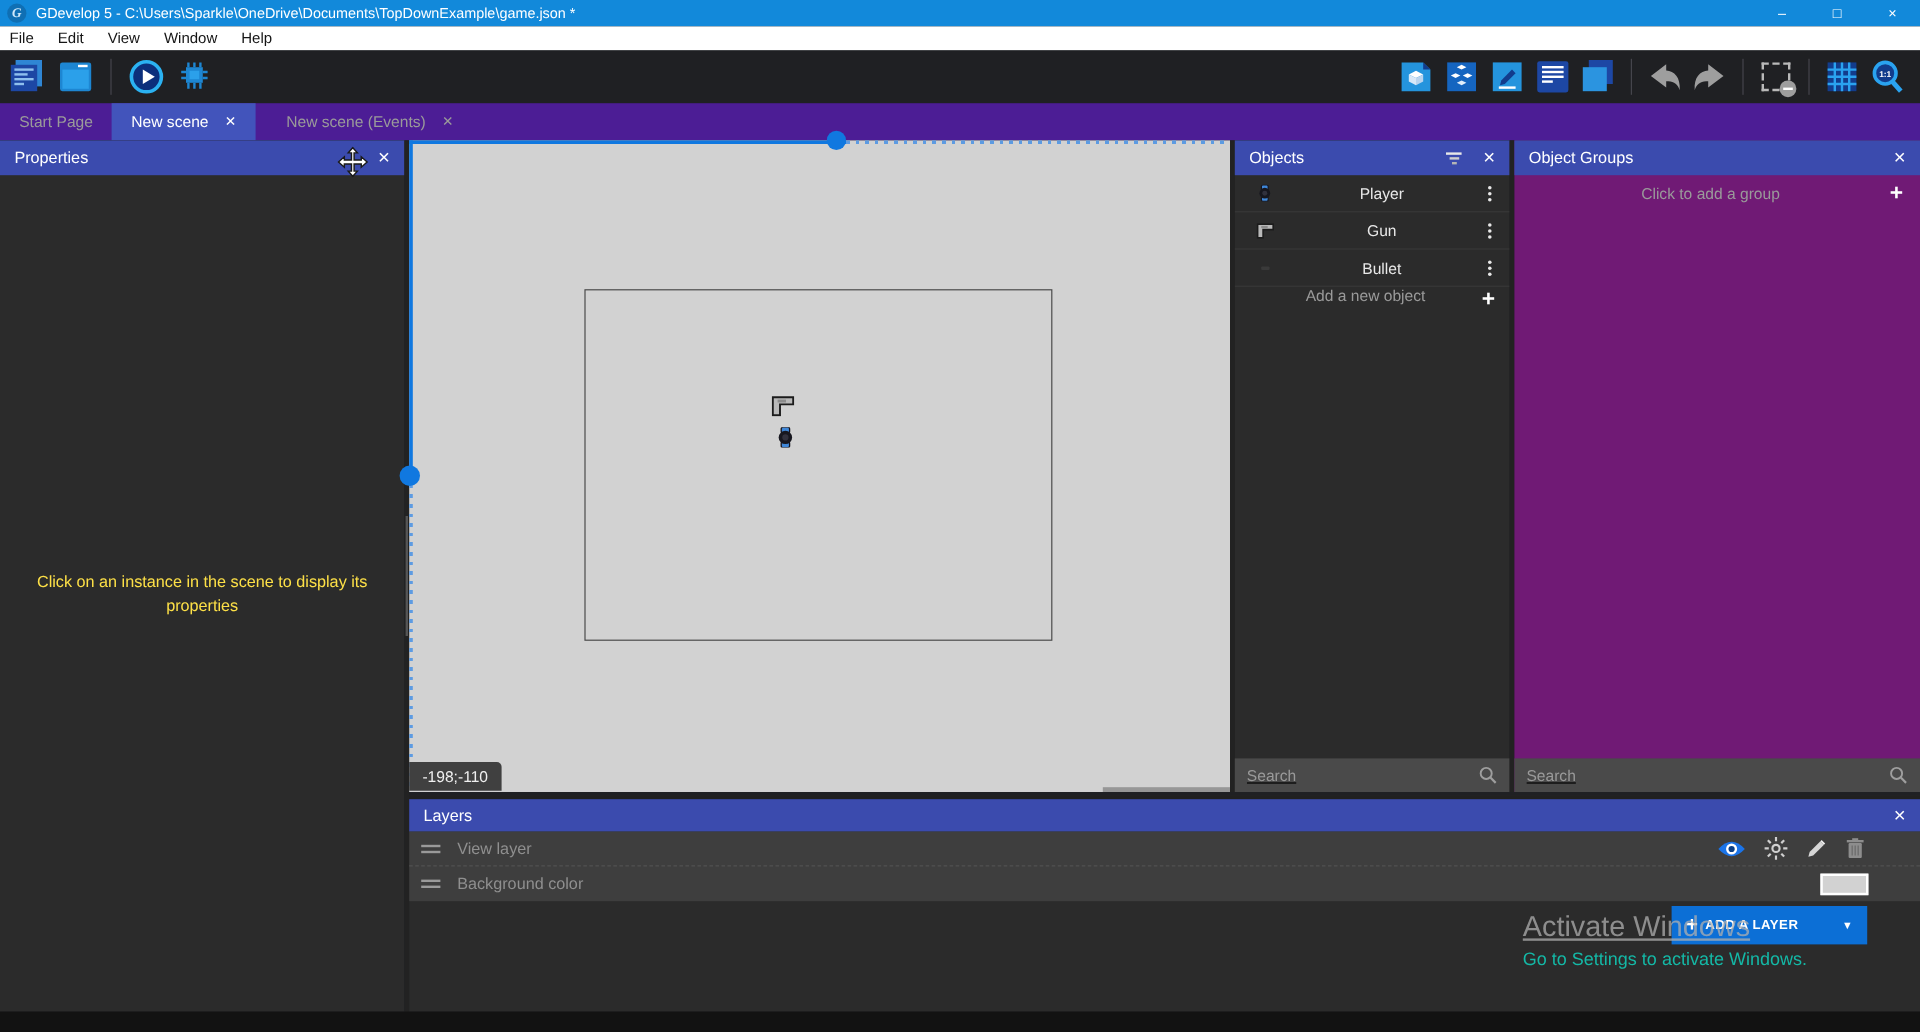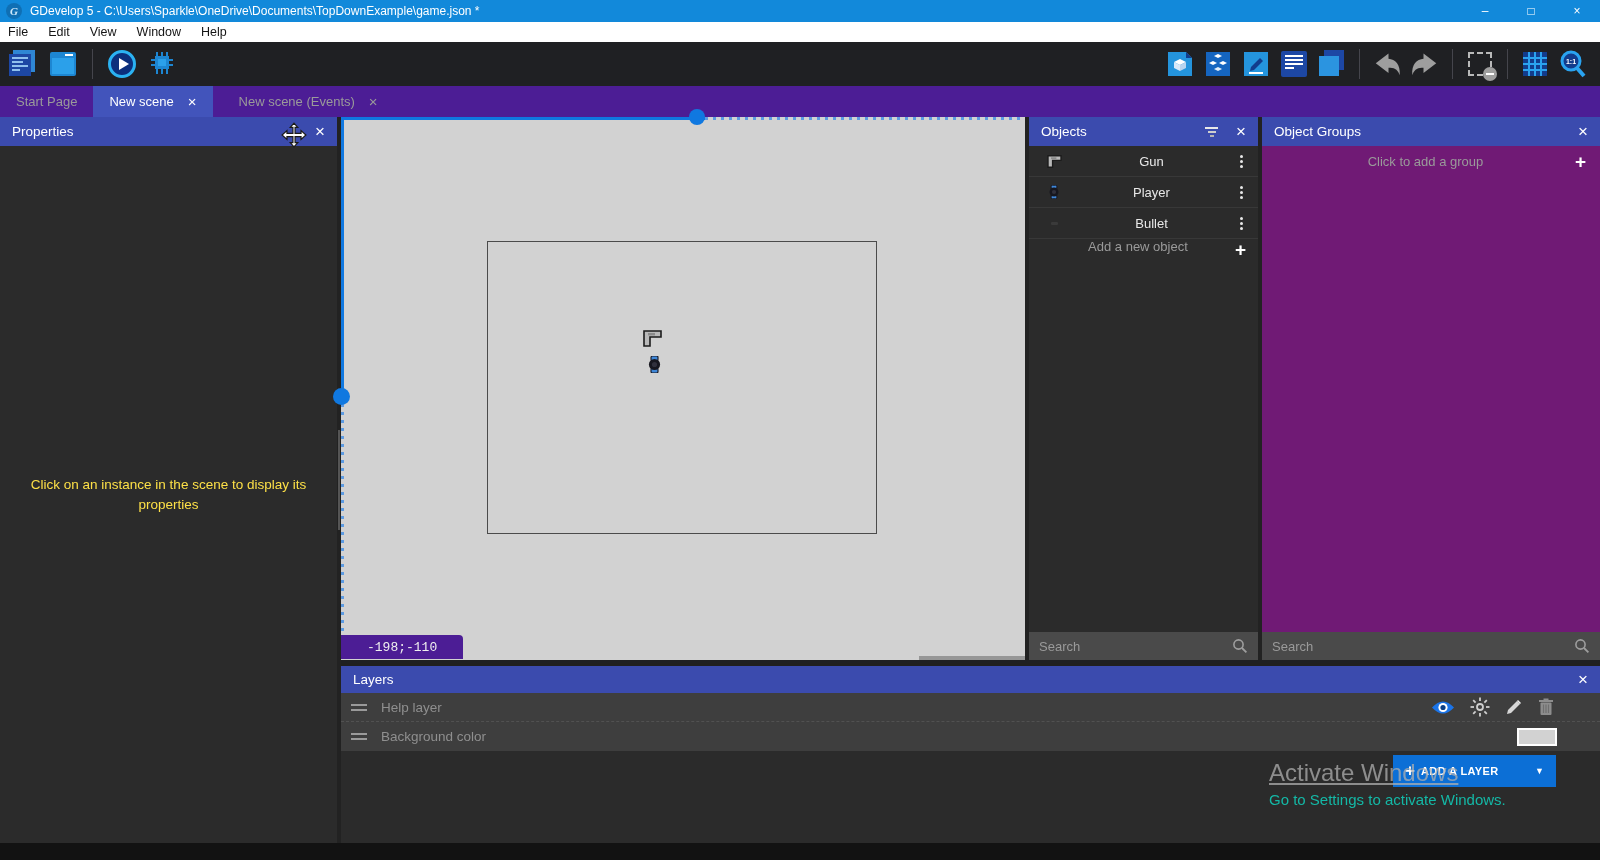--- a/index.html
+++ b/index.html
@@ -69,21 +69,21 @@
   .tab .tab-x { margin-left:14px; font-size:15px; color:#9a9a9a; }
   .tab.active { background:#4254bb; color:#fff; }
   .tab.active .tab-x { color:#fff; }
   .tab.gapped { margin-left:10px; }
 
   
   .panel-header { position:absolute; left:0; top:0; right:0; height:29px; background:#3b4bae;
                   display:flex; align-items:center; padding:0 12px; color:#fff; font-size:13.5px; }
   .header-x { margin-left:auto; font-size:17px; color:#fff; }
   .search-bar { position:absolute; left:0; right:0; bottom:0; height:28px; background:#4a4a4a;
-                display:flex; align-items:center; padding:0 10px; }
+                display:flex; align-items:center; padding:0 10px;text-decoration:underline; }
   .search-bar input { flex:1; background:transparent; border:none; outline:none; color:#cccccc;
                       font-size:13px; font-family:"Liberation Sans",sans-serif; }
   .search-bar input::placeholder { color:#9a9a9a; }
 
   
   .properties { left:0; top:117px; width:337px; height:726px; background:#2b2b2b; }
   .prop-msg { position:absolute; top:358px; left:0; width:337px; padding:0 28px; text-align:center;
               color:#fde047; font-size:13.5px; line-height:20px; }
   .prop-divider { left:337px; top:117px; width:4px; height:726px; background:#222222; }
   .prop-thumb { left:338px; top:430px; width:2px; height:100px; background:#555; }
@@ -93,22 +93,22 @@
   .c-topline { position:absolute; left:0; top:0; width:364px; height:3px; background:#1078e0; }
   .c-topdash { position:absolute; left:364px; top:0; right:0; height:3px;
                background:repeating-linear-gradient(90deg,#5d9be2 0 3px,transparent 3px 8px); }
   .c-topdot { position:absolute; left:348px; top:-8px; width:16px; height:16px; border-radius:50%; background:#1078e0; }
   .c-leftline { position:absolute; left:0; top:0; width:3px; height:279px; background:#1078e0; }
   .c-leftdash { position:absolute; left:0; top:279px; width:3px; bottom:0;
                 background:repeating-linear-gradient(180deg,#5d9be2 0 3px,transparent 3px 8px); }
   .c-leftdot { position:absolute; left:-8px; top:271px; width:17px; height:17px; border-radius:50%; background:#1078e0; }
   .scene-rect { position:absolute; left:146px; top:124px; width:390px; height:293px;
                 border:1px solid #4b4b4b; }
-  .coord-badge { position:absolute; left:0; bottom:1px; height:24px; padding:0 26px; background:#4c1d95;
-                 border-radius:0 4px 0 0; color:#efefef; font-size:13px; display:flex; align-items:center;font-family:Liberation Mono, monospace; }
+  .coord-badge { position:absolute; left:0; bottom:1px; height:24px; padding:0 11px; background:#404040;
+                 border-radius:0 4px 0 0; color:#efefef; font-size:13px; display:flex; align-items:center; }
   .c-hthumb { position:absolute; left:578px; bottom:0; width:106px; height:4px; background:#979797; }
 
   
   .obj-divider { left:1025px; top:117px; width:4px; height:543px; background:#222222; }
   .objects { left:1029px; top:117px; width:229px; height:543px; background:#2b2b2b; }
   .filter-ic { margin-left:auto; margin-right:18px; display:flex; flex-direction:column; align-items:center; gap:2px; }
   .filter-ic i { display:block; height:2px; background:#e8e8e8; }
   .filter-ic i:nth-child(1){ width:13px; } .filter-ic i:nth-child(2){ width:8px; background:#cfcfcf; }
   .filter-ic i:nth-child(3){ width:4px; background:#b5b5b5; }
   .obj-rows { position:absolute; top:29px; left:0; right:0; }
@@ -352,50 +352,50 @@
       <span class="filter-ic">
           <i></i>
           <i></i>
           <i></i>
         </span>
       <span class="header-x" style="margin-left:0;">×</span>
     </div>
     <div class="obj-rows">
       <div class="obj-row">
         <span class="obj-ic">
-          <svg width="15" height="13" viewBox="0 0 19 17">
-            <path d="M1 1 h17 v6 h-11 v9 h-6 z" fill="#b9b9b9" stroke="#1c1c1c" stroke-width="1.8"></path>
-            <rect x="5" y="3" width="7" height="2.4" fill="#8b8b8b"></rect>
-          </svg>
-        </span>
-        <span class="obj-label">Gun</span>
-        <span class="kebab">
-            <i></i>
-            <i></i>
-            <i></i>
-          </span>
-      </div>
-      <div class="obj-row">
-        <span class="obj-ic">
           <svg width="12" height="14" viewBox="0 0 15 17">
             <rect x="4" y="0" width="7" height="5" rx="1.4" fill="#3f87d8" stroke="#14141e" stroke-width="1.2"></rect>
             <rect x="4" y="12" width="7" height="5" rx="1.4" fill="#3f87d8" stroke="#14141e" stroke-width="1.2"></rect>
             <circle cx="7.5" cy="8.5" r="5.6" fill="#17171f"></circle>
               <circle cx="7.5" cy="8.5" r="2.6" fill="#31313d"></circle>
           </svg>
         </span>
         <span class="obj-label">Player</span>
         <span class="kebab">
             <i></i>
             <i></i>
             <i></i>
           </span>
       </div>
       <div class="obj-row">
         <span class="obj-ic">
+          <svg width="15" height="13" viewBox="0 0 19 17">
+            <path d="M1 1 h17 v6 h-11 v9 h-6 z" fill="#b9b9b9" stroke="#1c1c1c" stroke-width="1.8"></path>
+            <rect x="5" y="3" width="7" height="2.4" fill="#8b8b8b"></rect>
+          </svg>
+        </span>
+        <span class="obj-label">Gun</span>
+        <span class="kebab">
+            <i></i>
+            <i></i>
+            <i></i>
+          </span>
+      </div>
+      <div class="obj-row">
+        <span class="obj-ic">
           <span style="display:block;width:7px;height:3px;background:#3a3a3a;border-radius:1px;"></span>
         </span>
         <span class="obj-label">Bullet</span>
         <span class="kebab">
             <i></i>
             <i></i>
             <i></i>
           </span>
       </div>
       <div class="add-row">
@@ -435,21 +435,21 @@
     <div class="panel-header">
       <span>Layers</span>
       <span class="header-x">×</span>
     </div>
     <div class="layer-rows">
       <div class="layer-row dashed">
         <span class="drag-handle">
             <i></i>
             <i></i>
           </span>
-        <span class="layer-name">Help layer</span>
+        <span class="layer-name">View layer</span>
         <span class="layer-icons">
           <svg width="24" height="15" viewBox="0 0 24 15">
             <path d="M1 7.5 Q12 -4.5 23 7.5 Q12 19.5 1 7.5 Z" fill="#1b74e8"></path>
             <circle cx="12" cy="7.5" r="4.6" fill="#fff"></circle>
             <circle cx="12" cy="7.5" r="2.6" fill="#0b3f86"></circle>
           </svg>
           <svg width="20" height="20" viewBox="0 0 20 20">
             <circle cx="10" cy="10" r="3" fill="none" stroke="#cfcfcf" stroke-width="1.8"></circle>
             <g stroke="#cfcfcf" stroke-width="1.8">
               <line x1="10" y1="0.5" x2="10" y2="4"></line>

